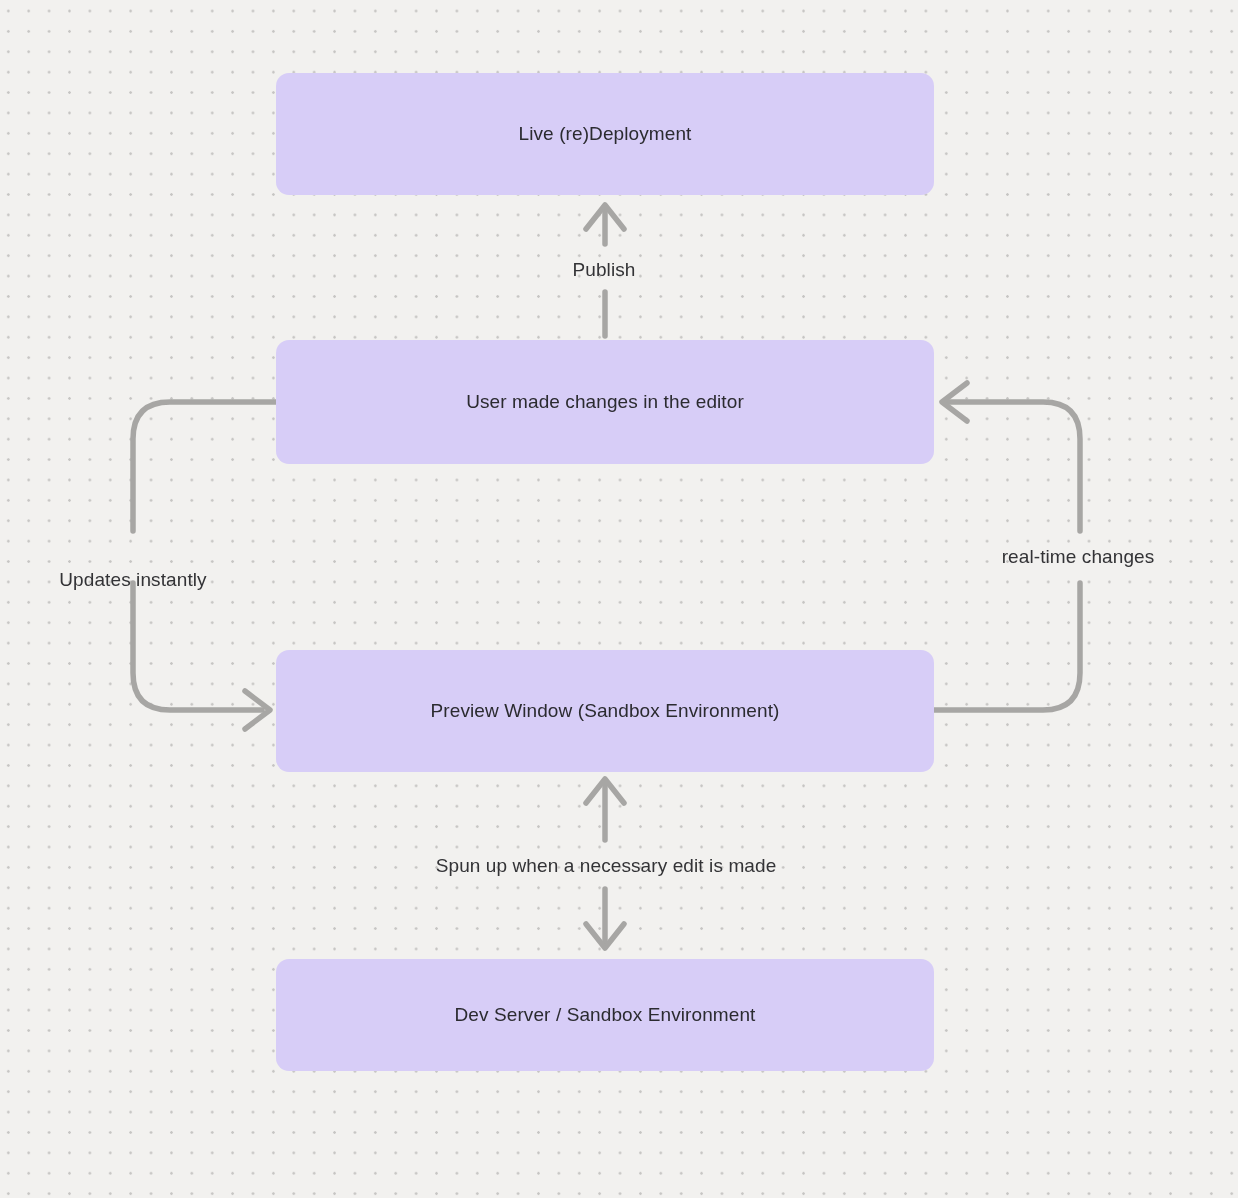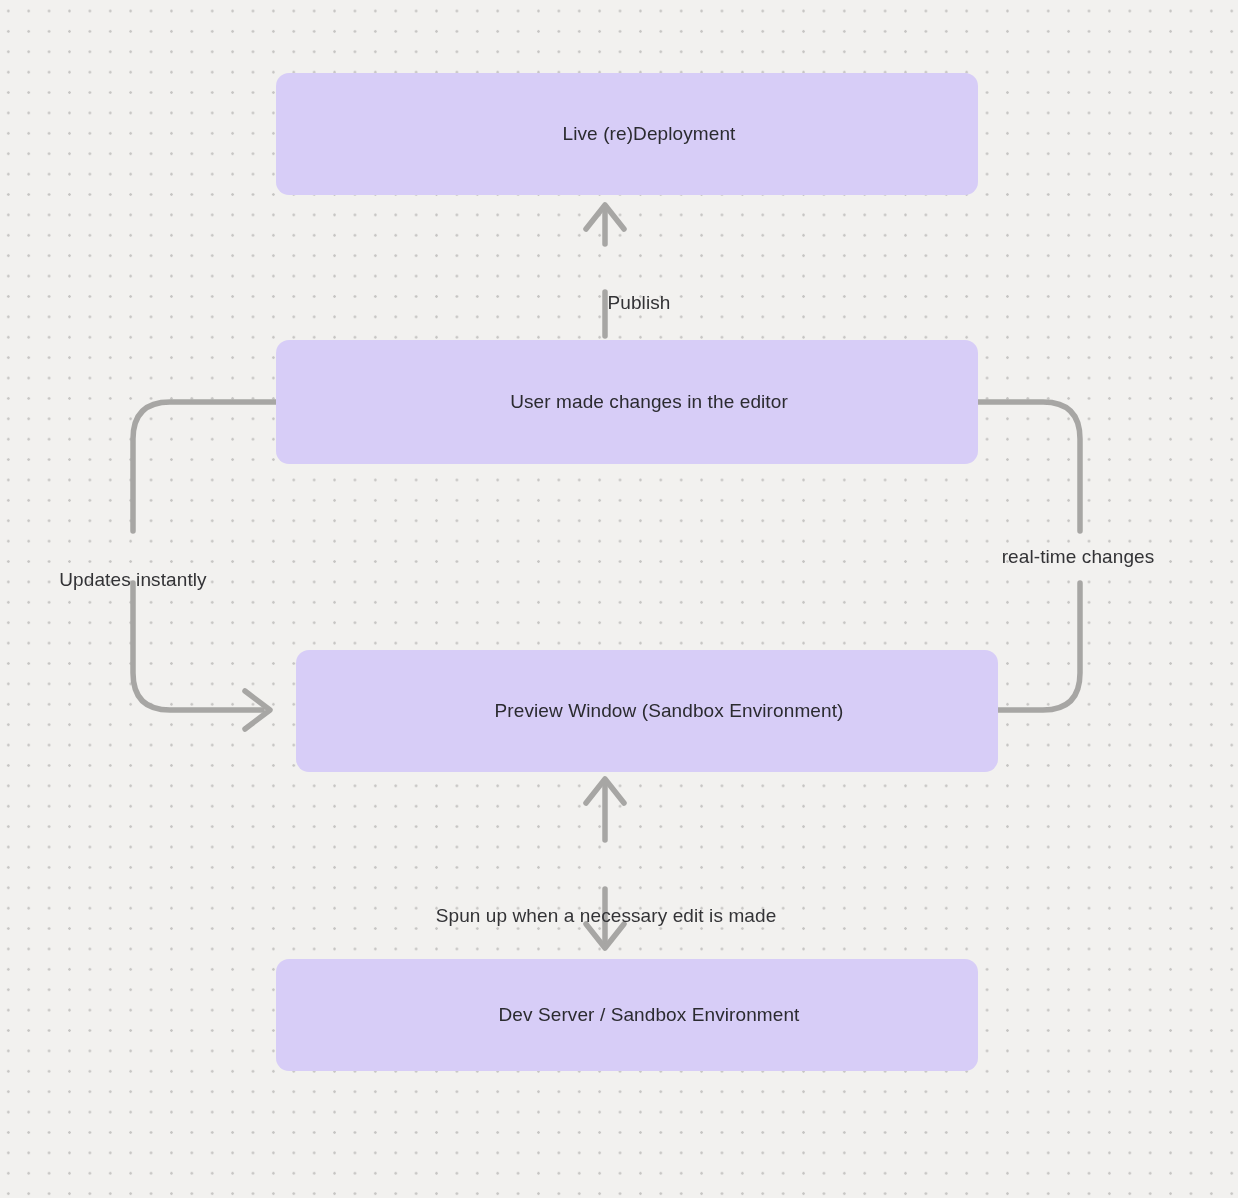--- a/index.html
+++ b/index.html
@@ -20,25 +20,24 @@
     width: 658px;
     background: #d7cdf7;
     border-radius: 13px;
     display: flex;
     align-items: center;
     justify-content: center;
     text-align: center;
     color: #2b2b30;
     font-size: 19px;
     letter-spacing: 0.1px;
-    padding-left: 44px;
   }
   .node-1 { top: 73px;  height: 122px; }
   .node-2 { top: 340px; height: 124px; }
-  .node-3 { top: 650px; height: 122px; margin-left: 20px; }
+  .node-3 { top: 650px; height: 122px; }
   .node-4 { top: 959px; height: 112px; }
   svg.edges {
     position: absolute;
     left: 0; top: 0;
     width: 1238px;
     height: 1198px;
     pointer-events: none;
   }
   svg.edges path {
     fill: none;
@@ -48,24 +47,24 @@
     stroke-linejoin: round;
   }
   .edge-label {
     position: absolute;
     transform: translate(-50%, -50%);
     font-size: 19px;
     color: #333336;
     white-space: nowrap;
     letter-spacing: 0.1px;
   }
-  .lbl-publish  { left: 639px;  top: 270px; margin-top: 33px; }
+  .lbl-publish  { left: 604px;  top: 270px; }
   .lbl-updates  { left: 133px;  top: 580px; }
   .lbl-feedback { left: 1078px; top: 557px; }
-  .lbl-spun     { left: 606px;  top: 916px; text-align: right; }
+  .lbl-spun     { left: 606px;  top: 866px; text-align: right; }
 </style>
 </head>
 <body>
 
 <div class="canvas">
 
   <svg class="edges" viewBox="0 0 1238 1198" xmlns="http://www.w3.org/2000/svg">
 
     <g>
       <path d="M605 207 L605 244"></path>

